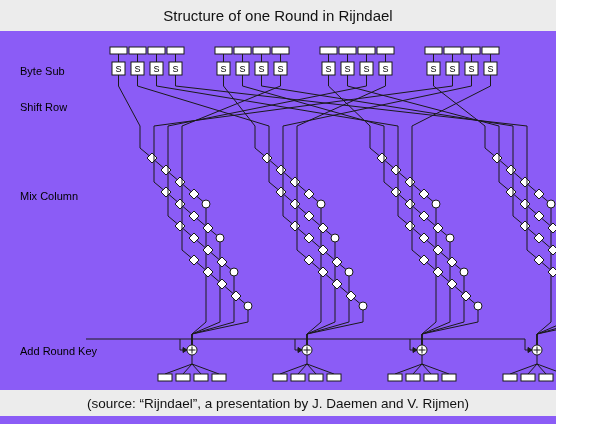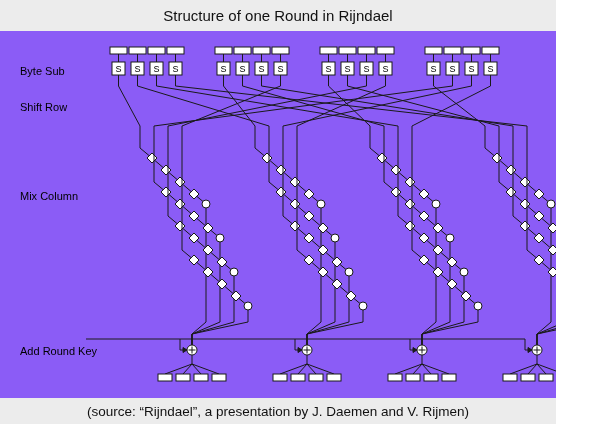--- a/index.html
+++ b/index.html
@@ -1,21 +1,21 @@
 <!DOCTYPE html>
 <html><head>
 <meta charset="utf-8">
 <style>
   html,body{margin:0;padding:0;background:#fff;}
   .page{position:relative;width:556px;height:424px;background:#8b5cf6;overflow:hidden;
         font-family:"Liberation Sans",sans-serif;}
   .band{position:absolute;left:0;right:0;background:#ececec;display:flex;
         align-items:center;justify-content:center;color:#111;}
   .band.title{top:0;height:31px;font-size:15px;}
-  .band.caption{bottom:0;height:26px;font-size:13.5px;text-align:center;}
+  .band.caption{bottom:8px;height:26px;font-size:13.5px;text-align:center;}
   svg.diagram{position:absolute;top:0;left:0;}
   .stage-label{font-size:11px;fill:#000;stroke:none;font-family:"Liberation Sans",sans-serif;}
 </style>
 </head>
 <body>
 
 <div class="page">
 
   <div class="band title">Structure of one Round in Rijndael</div>
 

